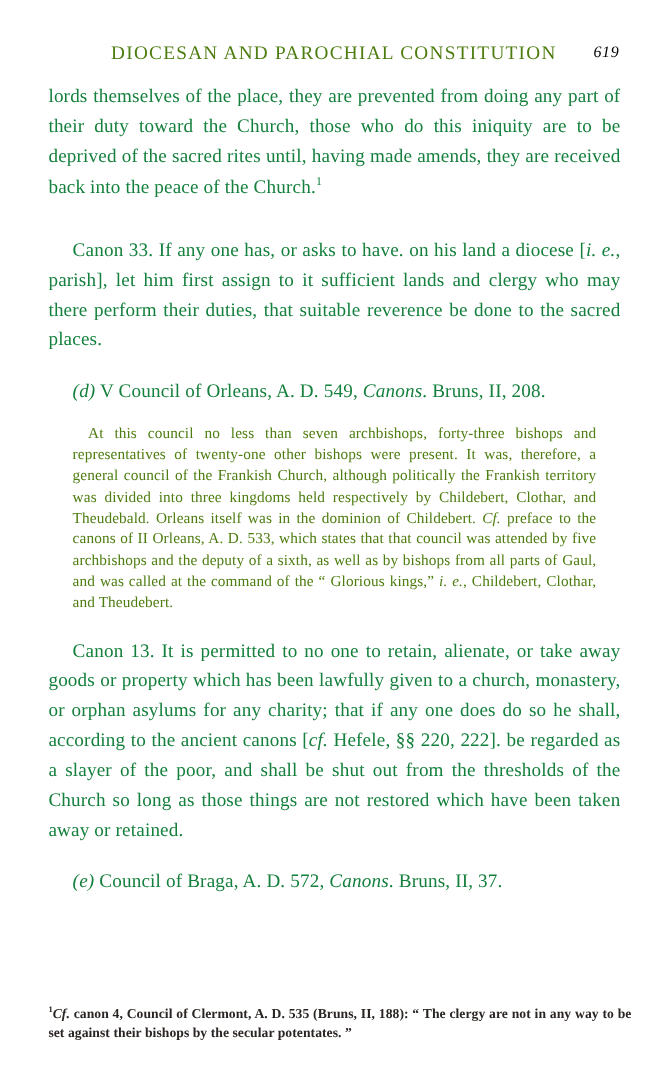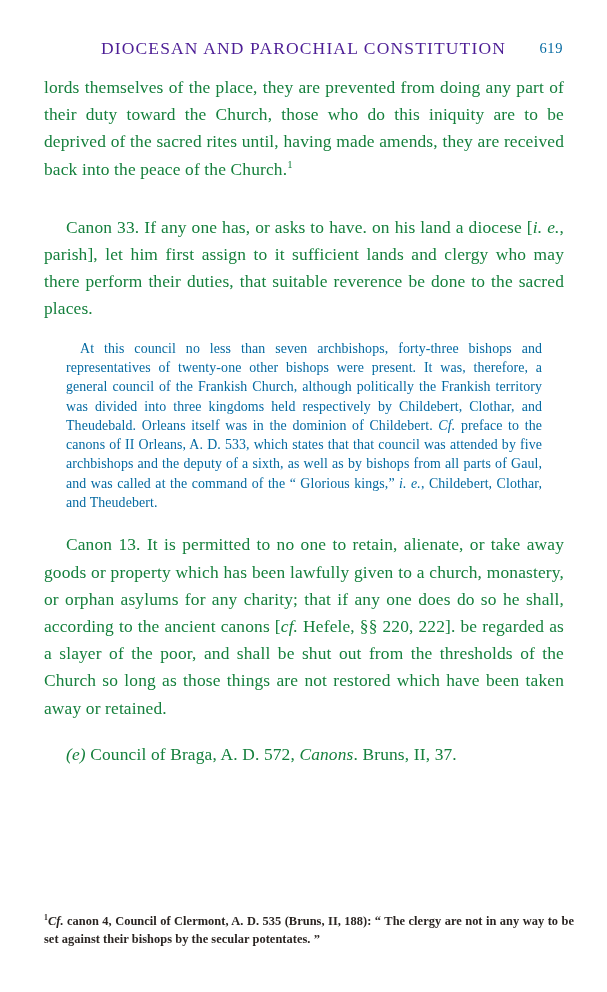--- a/index.html
+++ b/index.html
@@ -26,30 +26,31 @@
     top: 38px;
     left: 0;
     width: 607px;
     display: flex;
     align-items: baseline;
     justify-content: center;
   }
   .running-head {
     font-size: 17.5px;
     letter-spacing: 1.15px;
-    color: #4c1d95;
+    color: #4d7c0f;
     white-space: nowrap;
   }
   .folio {
     position: absolute;
     right: 44px;
     top: 40px;
     font-size: 14.5px;
     letter-spacing: 0.6px;
-    color: #0369a1;
+    color: #000000;
+    font-style: italic;
   }
   .content {
     position: absolute;
     top: 74px;
     left: 44px;
     width: 520px;
   }
   p.body-text {
     margin: 0 0 0 0;
     font-size: 17.4px;
@@ -68,21 +69,21 @@
   p.gap-top-lg {
     margin-top: 19px;
   }
   .small-block {
     margin-top: 16px;
     margin-left: 22px;
     width: 476px;
     font-size: 13.9px;
     line-height: 19.3px;
     text-align: justify;
-    color: #0369a1;
+    color: #4d7c0f;
     letter-spacing: 0.1px;
   }
   .small-block p {
     margin: 0;
     text-indent: 14px;
   }
   .footnotes {
     position: absolute;
     left: 44px;
     top: 912px;
@@ -115,20 +116,21 @@
     <span class="running-head">DIOCESAN AND PAROCHIAL CONSTITUTION</span>
   </div>
   <div class="folio">619</div>
 
   <div class="content">
 
     <p class="body-text"><span>lords themselves of the place, they are prevented from doing any part of their duty toward the Church, those who do this iniquity are to be deprived of the sacred rites until, having made amends, they are received back into the peace of the Church.</span><sup>1</sup></p>
 
     <p class="body-text indent gap-top"><span>Canon 33.   If any one has, or asks to have. on his land a diocese [</span><span class="it">i. e.</span><span>, parish], let him first assign to it sufficient lands and clergy who may there perform their duties, that suitable reverence be done to the sacred places.</span></p>
 
+    <p class="body-text indent gap-top-lg"><span class="it">(d)</span><span>  V Council of Orleans, A. D.  549, </span><span class="it">Canons</span><span>.   Bruns, II, 208.</span></p>
 
     <div class="small-block">
       <p><span>At this council no less than seven archbishops, forty-three bishops and representatives of twenty-one other bishops were present.   It was, therefore, a general council of the Frankish Church, although politically the Frankish territory was divided into three kingdoms held respectively by Childebert, Clothar, and Theudebald.  Orleans itself was in the dominion of Childebert.   </span><span class="it">Cf.</span><span> preface to the canons of II Orleans, A. D. 533, which states that that council was attended by five archbishops and the deputy of a sixth, as well as by bishops from all parts of Gaul, and was called at the command of the “ Glorious kings,” </span><span class="it">i. e.</span><span>, Childebert, Clothar, and Theudebert.</span></p>
     </div>
 
     <p class="body-text indent gap-top-lg"><span>Canon 13.   It is permitted to no one to retain, alienate, or take away goods or property which has been lawfully given to a church, monastery, or orphan asylums for any charity; that if any one does do so he shall, according to the ancient canons [</span><span class="it">cf.</span><span> Hefele, §§ 220, 222]. be regarded as a slayer of the poor, and shall be shut out from the thresholds of the Church so long as those things are not restored which have been taken away or retained.</span></p>
 
     <p class="body-text indent gap-top-lg"><span class="it">(e)</span><span>  Council of Braga, A. D.  572, </span><span class="it">Canons</span><span>.   Bruns, II, 37.</span></p>
 
 

